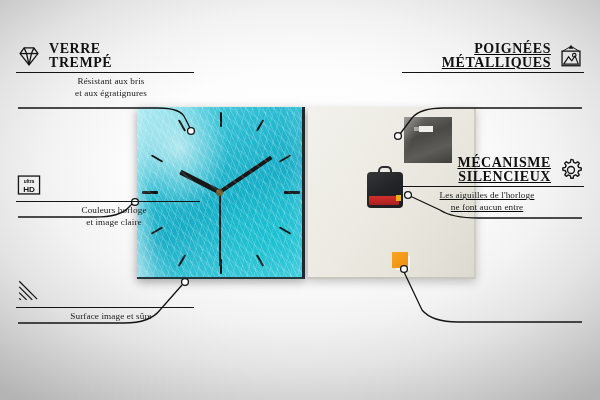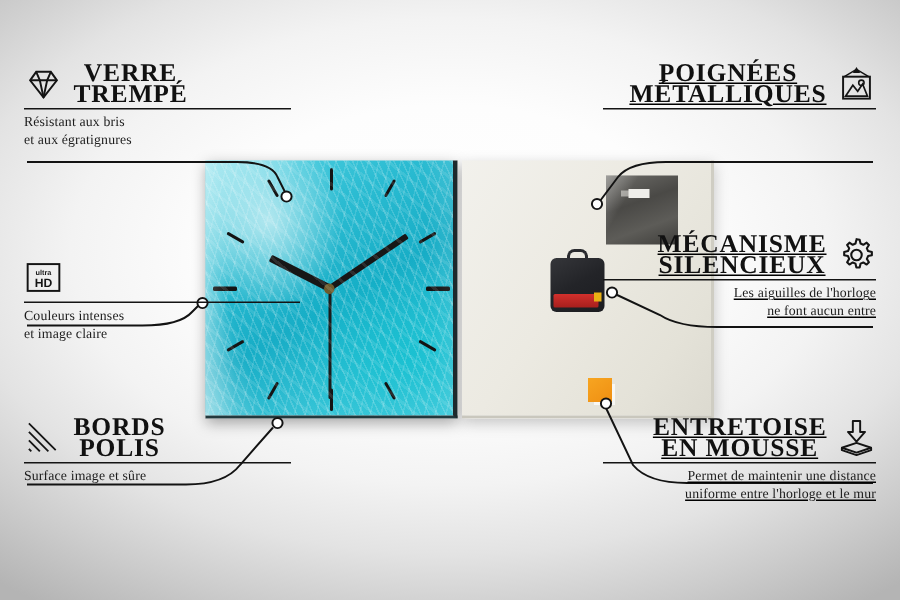--- a/index.html
+++ b/index.html
@@ -104,29 +104,28 @@
     box-shadow: 3px 3px 0 -1px rgba(255,255,255,.7);
   }
 
   
   .callout { position: absolute; width: 200px; }
   .callout.right { text-align: right; text-decoration: underline; }
 
   .co-head { display: flex; align-items: center; gap: 7px; }
   .callout.right .co-head { justify-content: flex-end; }
   .co-title {
-    font-size: 17px; font-weight: bold; letter-spacing: .55px;
+    font-size: 14px; font-weight: bold; letter-spacing: .55px;
     line-height: 13.5px; color: #111; text-transform: uppercase;
     white-space: pre-line;
-    text-align: center;
   }
   .co-rule { height: 1.4px; background: #141414; margin: 3px 0 3px 0; }
   .co-sub {
     font-size: 9.2px; line-height: 11.4px; color: #1b1b1b;
-    white-space: pre-line; letter-spacing: .1px;
+    white-space: pre-line; letter-spacing: .1px; text-align: center;
   }
   .co-icon { flex: 0 0 auto; width: 26px; height: 26px; }
   .co-icon svg { display: block; width: 26px; height: 26px; }
 
   #connectors { position: absolute; inset: 0; pointer-events: none; }
 </style>
 </head>
 <body>
 
 <div id="stage">
@@ -202,38 +201,36 @@
     <div class="co-head">
       <span class="co-icon">
         <svg viewBox="0 0 32 32">
           <rect x="3" y="5" width="26" height="22" fill="none" stroke="#141414" stroke-width="1.6"></rect>
           <text x="16" y="14" font-family="Liberation Sans, sans-serif" font-size="6" font-weight="bold" fill="#141414" text-anchor="middle">ultra</text>
           <text x="16" y="24" font-family="Liberation Sans, sans-serif" font-size="10" font-weight="bold" fill="#141414" text-anchor="middle">HD</text>
         </svg>
       </span>
     </div>
     <div class="co-rule" style="width:184px;"></div>
-    <div class="co-sub">Couleurs intenses
+    <div class="co-sub">Couleurs horloge
 et image claire</div>
   </div>
 
   <div class="callout left" style="left:16px; top:278px; width:190px;">
     <div class="co-head">
       <span class="co-icon">
         <svg viewBox="0 0 32 32">
             <g stroke="#141414" stroke-width="1.5" fill="none">
           <path d="M4 4 L26 26"></path>
               <path d="M4 11 L20 27"></path>
               <path d="M4 18 L13 27"></path>
               <path d="M4 25 L6 27"></path>
         </g>
           </svg>
       </span>
-      <span class="co-title">BORDS
-POLIS</span>
     </div>
     <div class="co-rule" style="width:178px;"></div>
     <div class="co-sub">Surface image et sûre</div>
   </div>
 
   <div class="callout right" style="right:16px; top:42px; width:194px;">
     <div class="co-head">
       <span class="co-title">POIGNÉES
 MÉTALLIQUES</span>
       <span class="co-icon">
@@ -258,30 +255,14 @@
           <path d="M16 3 l2.6 .5 .7 3.1 2.3 1 2.7-1.7 1.9 1.9 -1.7 2.7 1 2.3 3.1 .7 0 2.7 -3.1 .7 -1 2.3 1.7 2.7 -1.9 1.9 -2.7-1.7 -2.3 1 -.7 3.1 -2.7 0 -.7-3.1 -2.3-1 -2.7 1.7 -1.9-1.9 1.7-2.7 -1-2.3 -3.1-.7 0-2.7 3.1-.7 1-2.3 -1.7-2.7 1.9-1.9 2.7 1.7 2.3-1 .7-3.1 Z" fill="none" stroke="#141414" stroke-width="1.7" stroke-linejoin="round"></path>
           <circle cx="16" cy="16" r="4.3" fill="none" stroke="#141414" stroke-width="1.7"></circle>
         </svg>
       </span>
     </div>
     <div class="co-rule" style="width:182px; margin-left:auto;"></div>
     <div class="co-sub">Les aiguilles de l'horloge
 ne font aucun entre</div>
   </div>
 
-  <div class="callout right" style="right:16px; top:278px; width:194px;">
-    <div class="co-head">
-      <span class="co-title">ENTRETOISE
-EN MOUSSE</span>
-      <span class="co-icon">
-        <svg viewBox="0 0 32 32">
-          <path d="M13 2 L19 2 L19 11 L23 11 L16 19 L9 11 L13 11 Z" fill="none" stroke="#141414" stroke-width="1.6" stroke-linejoin="round"></path>
-          <path d="M16 20 L28 24 L16 28 L4 24 Z" fill="none" stroke="#141414" stroke-width="1.6" stroke-linejoin="round"></path>
-          <path d="M4 24 L4 26 L16 30 L28 26 L28 24" fill="none" stroke="#141414" stroke-width="1.6" stroke-linejoin="round"></path>
-        </svg>
-      </span>
-    </div>
-    <div class="co-rule" style="width:182px; margin-left:auto;"></div>
-    <div class="co-sub">Permet de maintenir une distance
-uniforme entre l'horloge et le mur</div>
-  </div>
 
 </div>
 
 </body></html>

